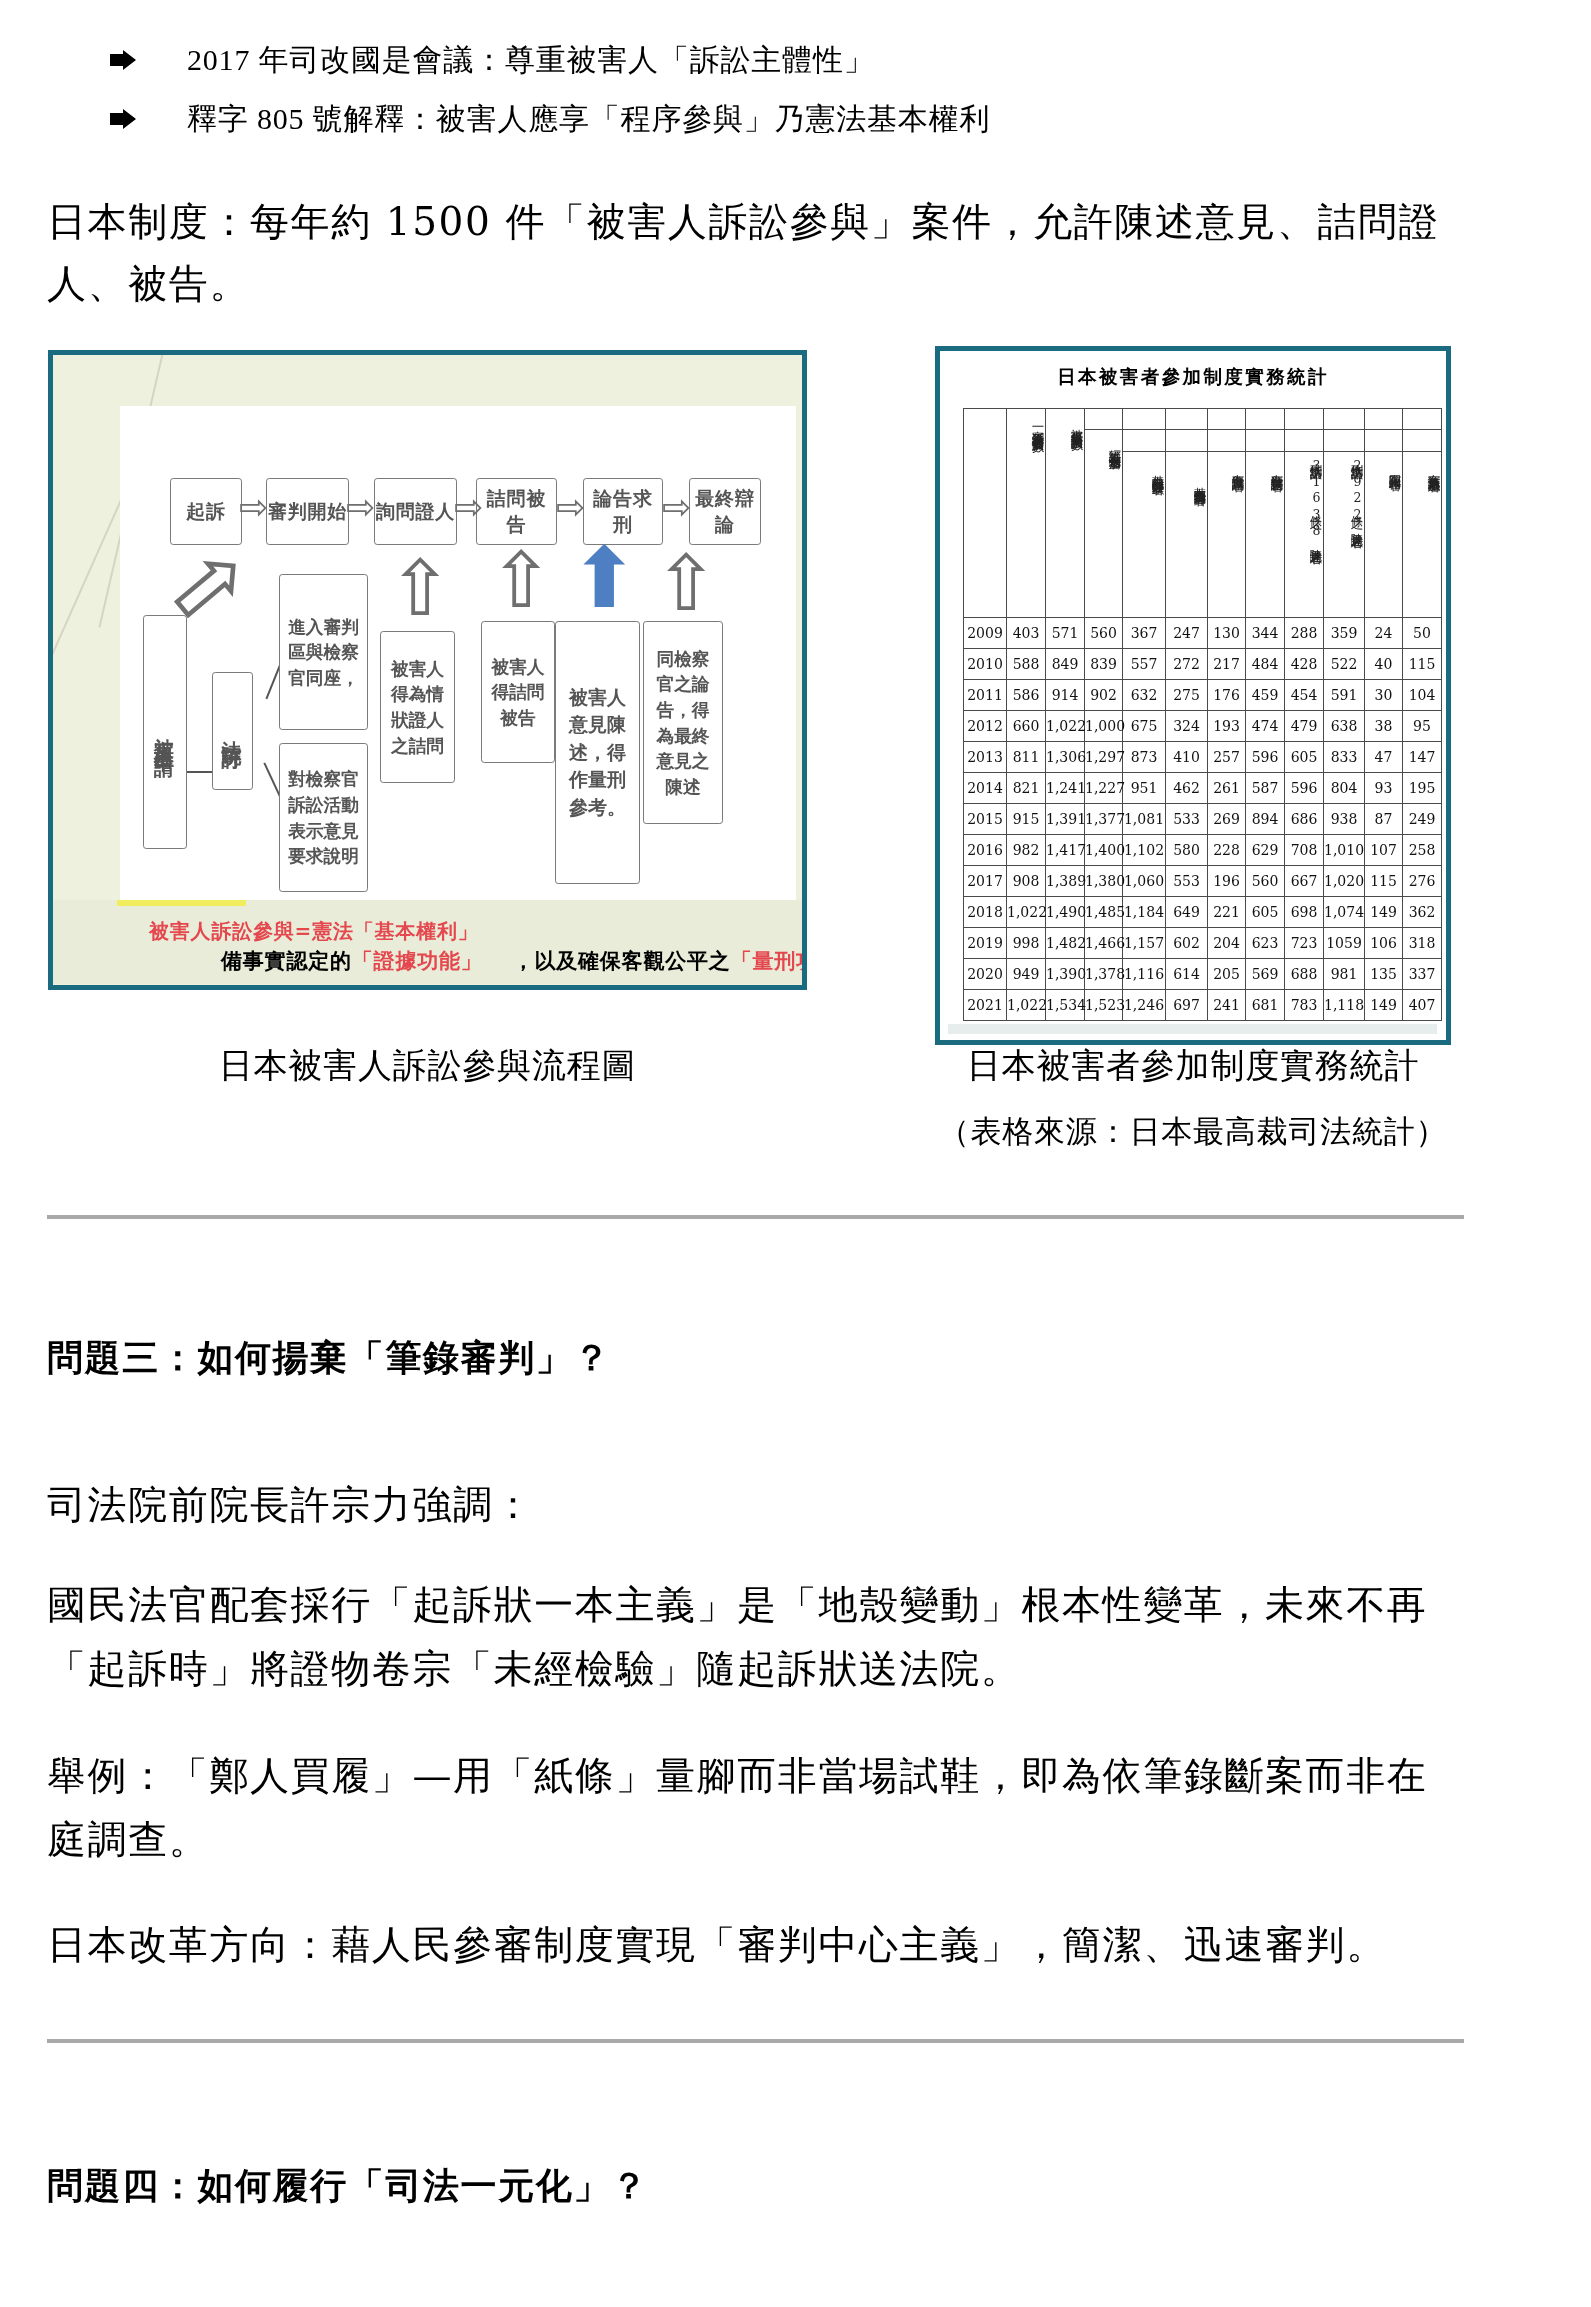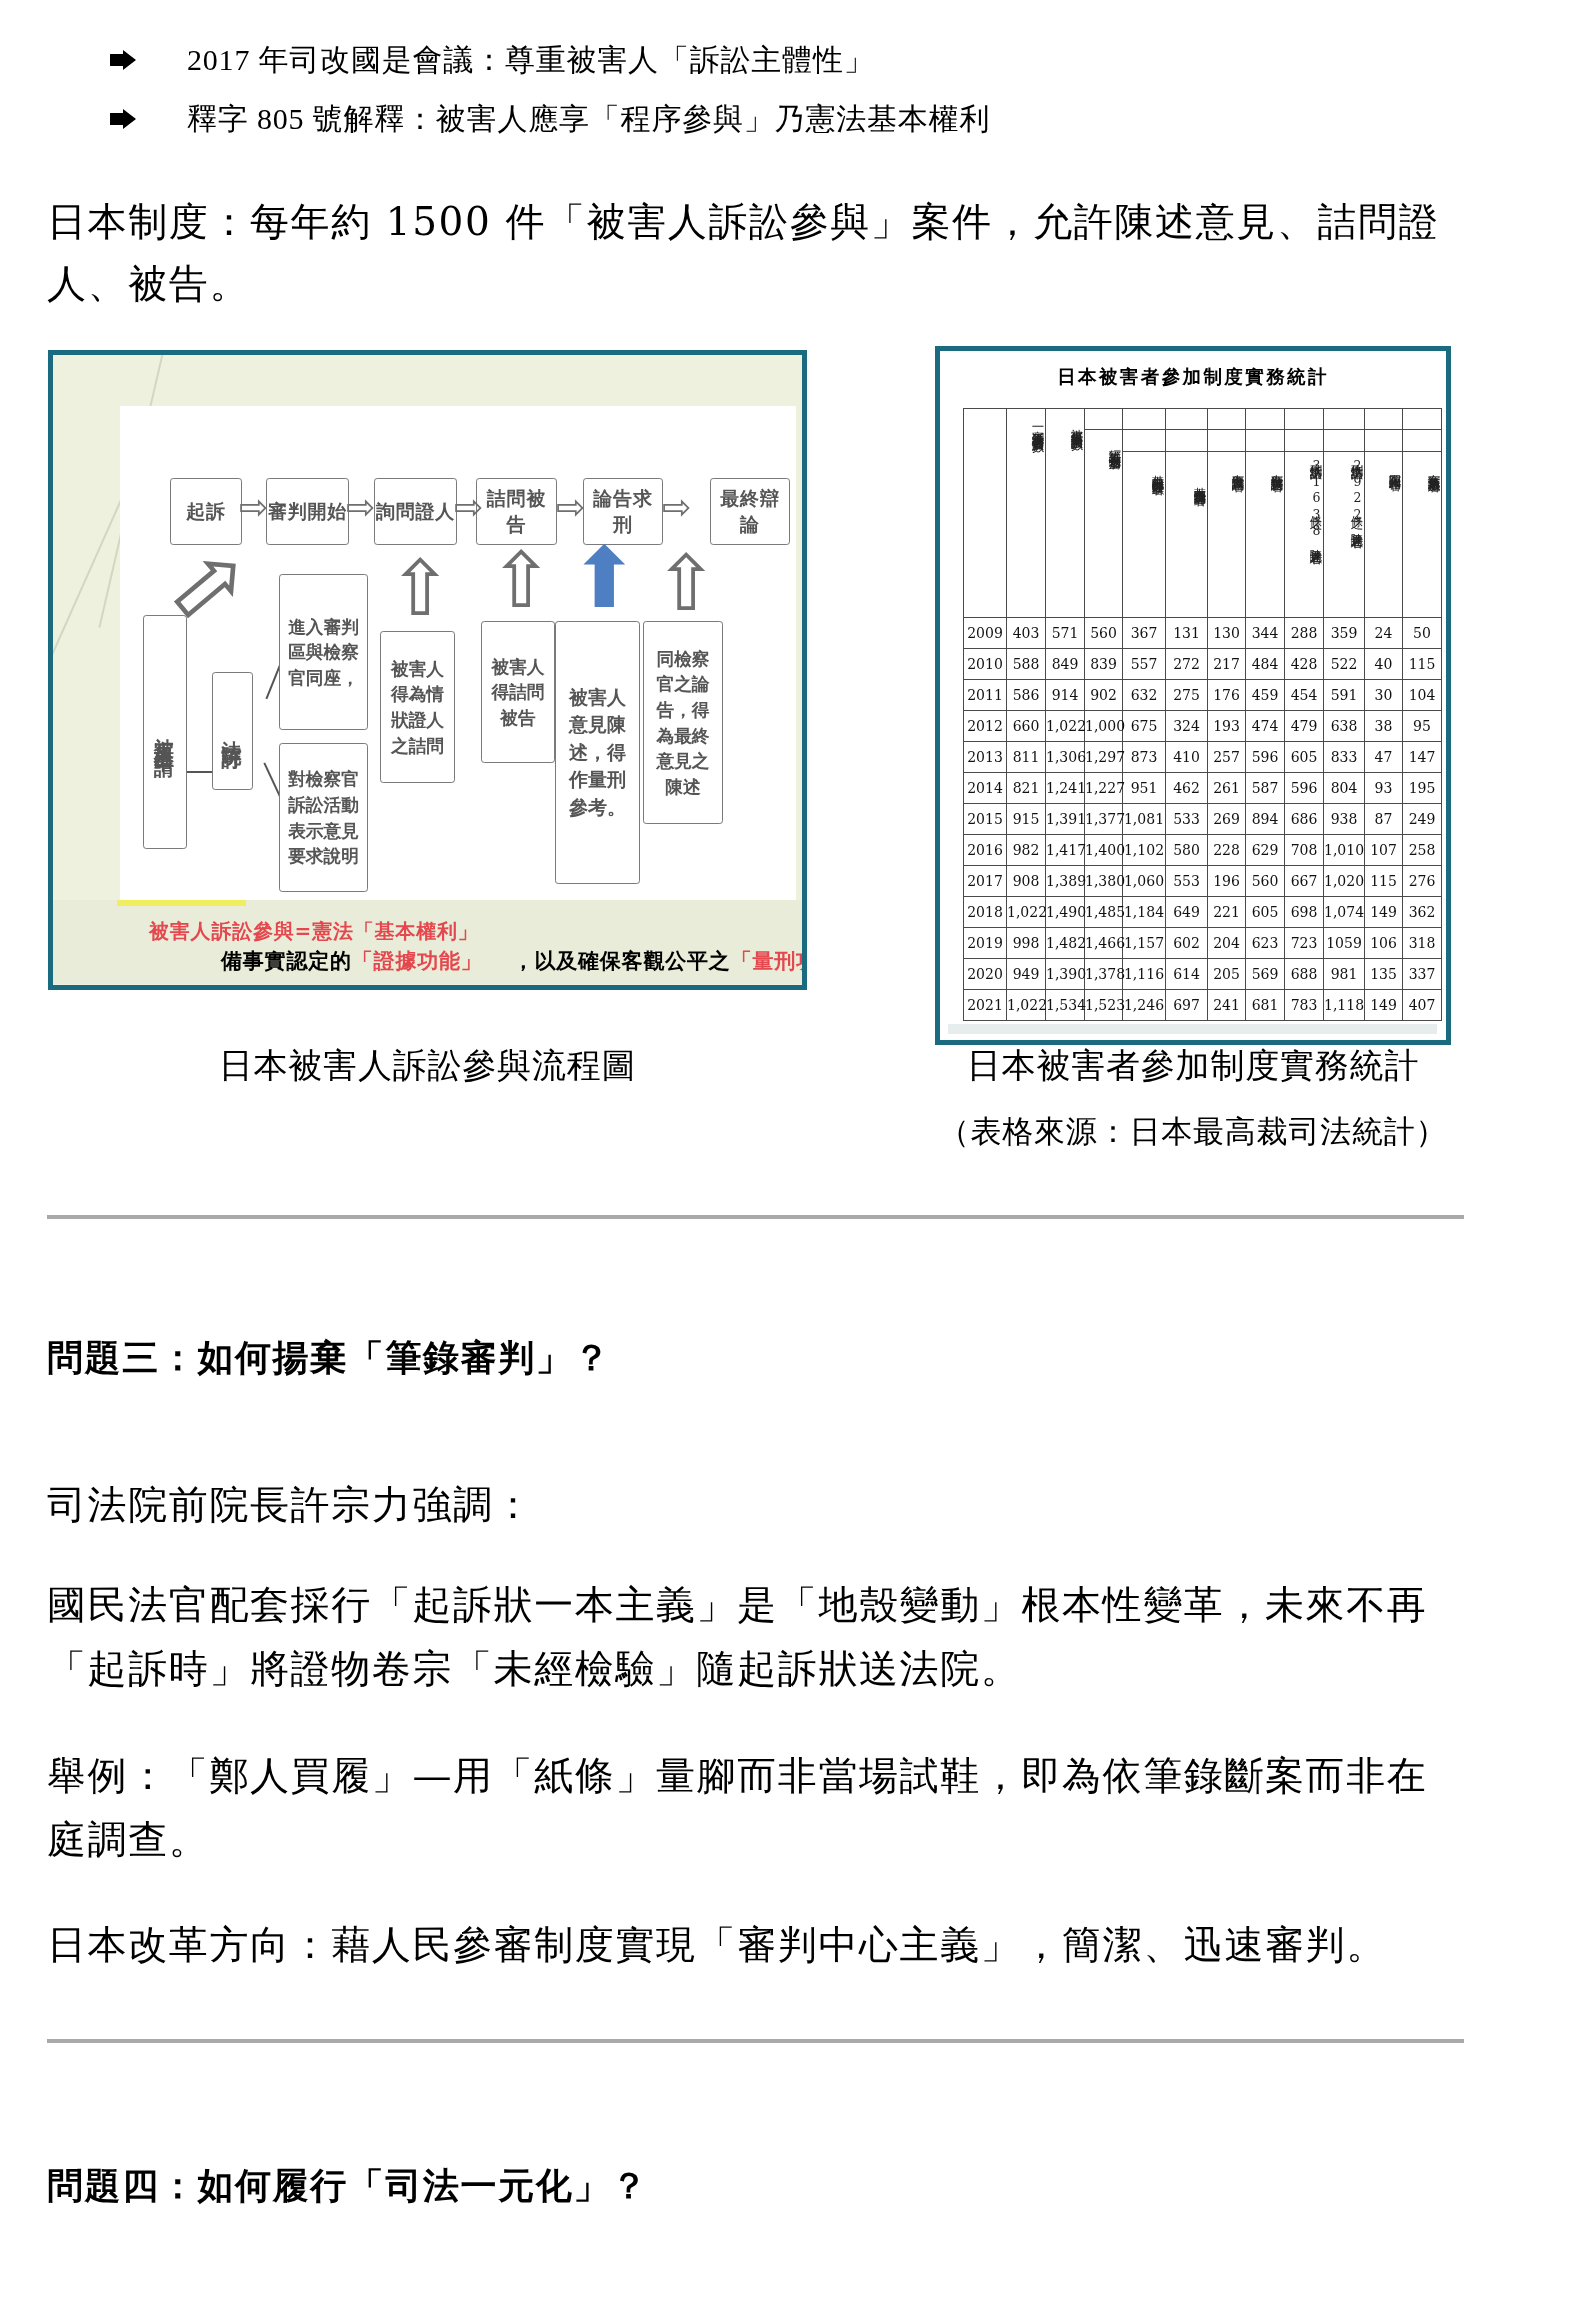--- a/index.html
+++ b/index.html
@@ -23,21 +23,21 @@
   .fl-inner{position:absolute;inset:0;overflow:hidden;}
   .decor-line{position:absolute;background:#d4d6bf;}
   .d1{left:77px;top:-4.8px;width:1.6px;height:281px;transform:rotate(13deg);}
   .d2{left:24px;top:121px;width:1.6px;height:241px;transform:rotate(24deg);}
   .fl-white{position:absolute;left:67px;top:51px;right:6.4px;height:494px;background:#fff;}
   .strip{position:absolute;left:0;right:0;top:545px;height:84px;background:var(--stripbg);}
   .fbox{position:absolute;background:#fff;border:1.6px solid #7a7a7a;border-radius:3.2px;color:#555;
     font-weight:bold;display:flex;align-items:center;justify-content:center;text-align:center;}
   .step{top:123px;height:67px;font-size:19px;letter-spacing:0.8px;}
   .s0{left:117px;width:72px;} .s1{left:213px;width:83px;} .s2{left:321px;width:83px;}
-  .s3{left:423px;width:81px;} .s4{left:530px;width:80px;} .s5{left:636px;width:80px;margin-left:21px;}
+  .s3{left:423px;width:81px;} .s4{left:530px;width:80px;} .s5{left:636px;width:72px;}
   .fl-arrow{position:absolute;top:132px;font-size:35px;color:#6f6f6f;font-family:"DejaVu Sans",sans-serif;}
   .a0{left:186px;} .a1{left:293px;} .a2{left:401px;} .a3{left:503px;} .a4{left:609px;}
   .diag-arrow{position:absolute;left:114px;top:174px;font-size:95px;color:#6f6f6f;
     font-family:"DejaVu Sans",sans-serif;transform:rotate(-40deg);}
   .vbox{writing-mode:vertical-rl;text-orientation:upright;font-size:20px;letter-spacing:3.2px;}
   .apply{left:90px;top:260px;width:44px;height:234px;}
   .court{left:159px;top:317px;width:41px;height:118px;}
   .conn{position:absolute;background:#555;height:1.6px;}
   .c-h{left:134px;top:416px;width:25px;}
   .c-d1{left:191px;top:310px;width:71px;transform:rotate(-68deg);}
@@ -189,21 +189,21 @@
               <td class="hc">有實施遮蔽措施者</td>
             </tr>
           </thead>
         <tbody class="stats-body">
             <tr>
               <td>2009</td>
               <td>403</td>
               <td>571</td>
               <td>560</td>
               <td>367</td>
-              <td>131</td>
+              <td>247</td>
               <td>130</td>
               <td>344</td>
               <td>288</td>
               <td>359</td>
               <td>24</td>
               <td>50</td>
             </tr>
             <tr>
               <td>2010</td>
               <td>588</td>

